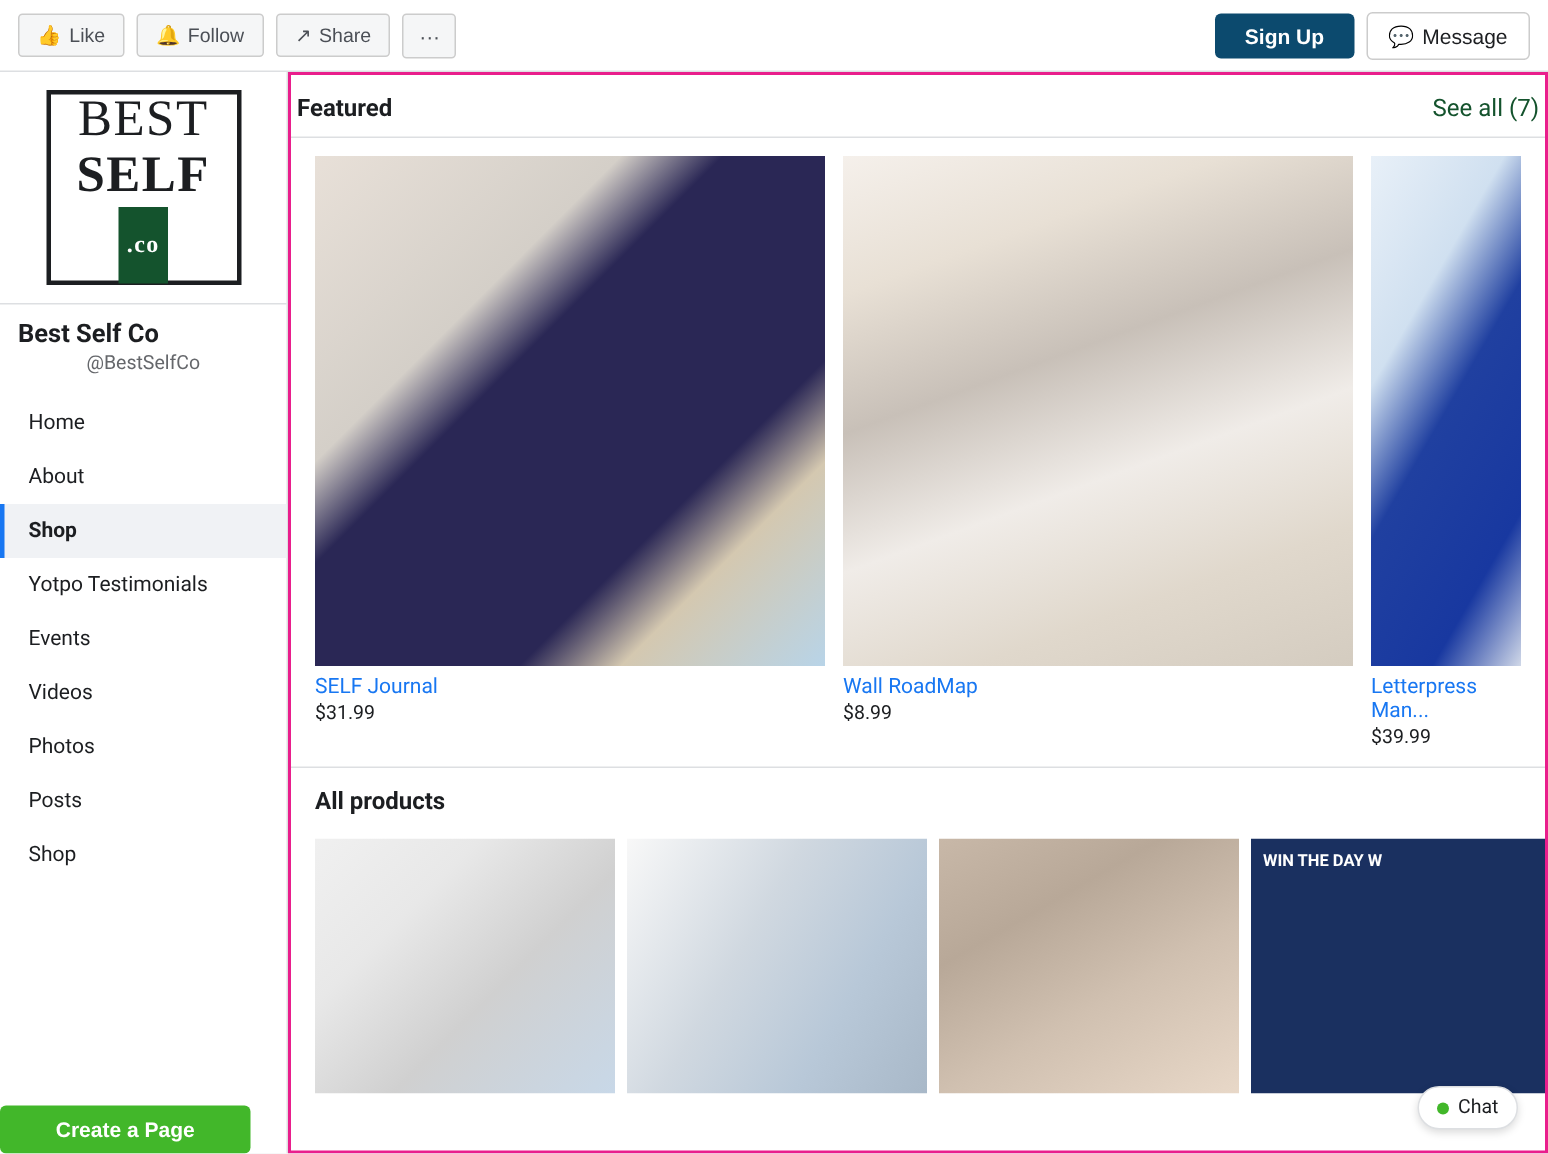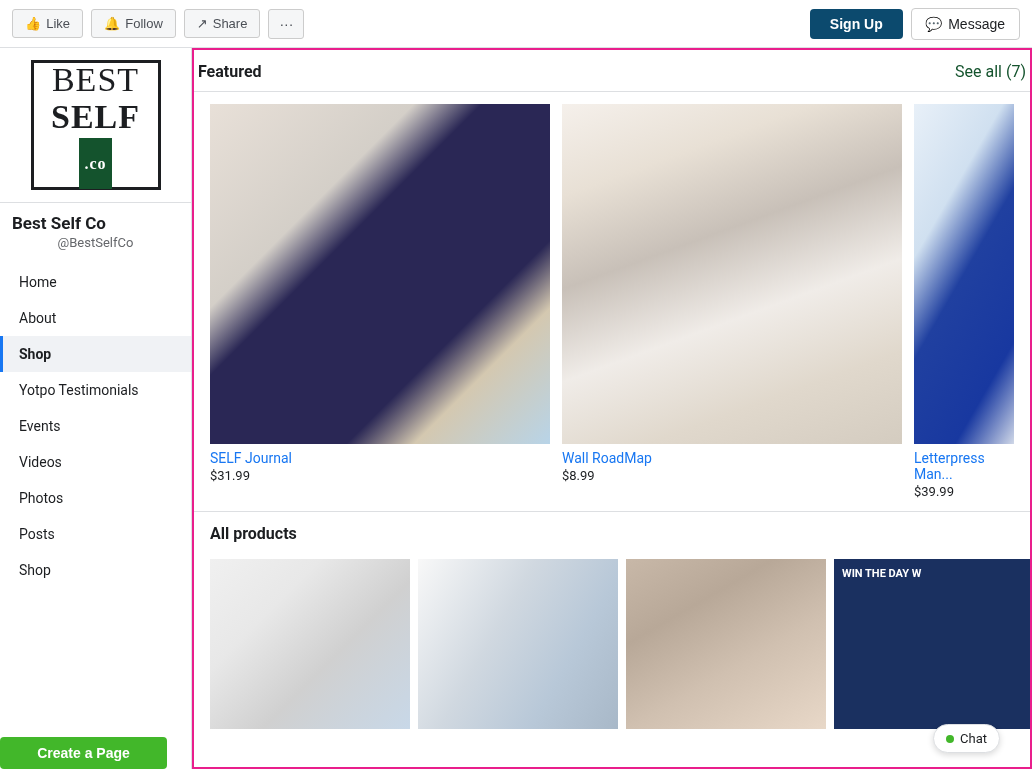--- a/index.html
+++ b/index.html
@@ -111,21 +111,21 @@
     .all-products-grid {
       display: flex; padding: 8px 16px; gap: 8px;
     }
     .product-thumb {
       width: 200px; height: 170px; background: #ddd;
       flex-shrink: 0; overflow: hidden;
     }
 
     
     .chat-btn {
-      position: fixed; bottom: 16px; right: 32px;
+      position: fixed; bottom: 16px; right: 20px;
       background: #fff; border: 1px solid #dddfe2; border-radius: 20px;
       padding: 6px 12px; display: flex; align-items: center; gap: 6px;
       font-size: 13px; cursor: pointer; box-shadow: 0 2px 6px rgba(0,0,0,0.15);
     }
     .chat-dot { width: 8px; height: 8px; background: #42b72a; border-radius: 50%; }
 
     
     .img-journal {
       background: linear-gradient(135deg, #e8e0d8 0%, #d4cfc8 30%, #2a2755 40%, #2a2755 70%, #d4c8b0 80%, #b8d4e8 100%);
       width: 100%; height: 100%;

